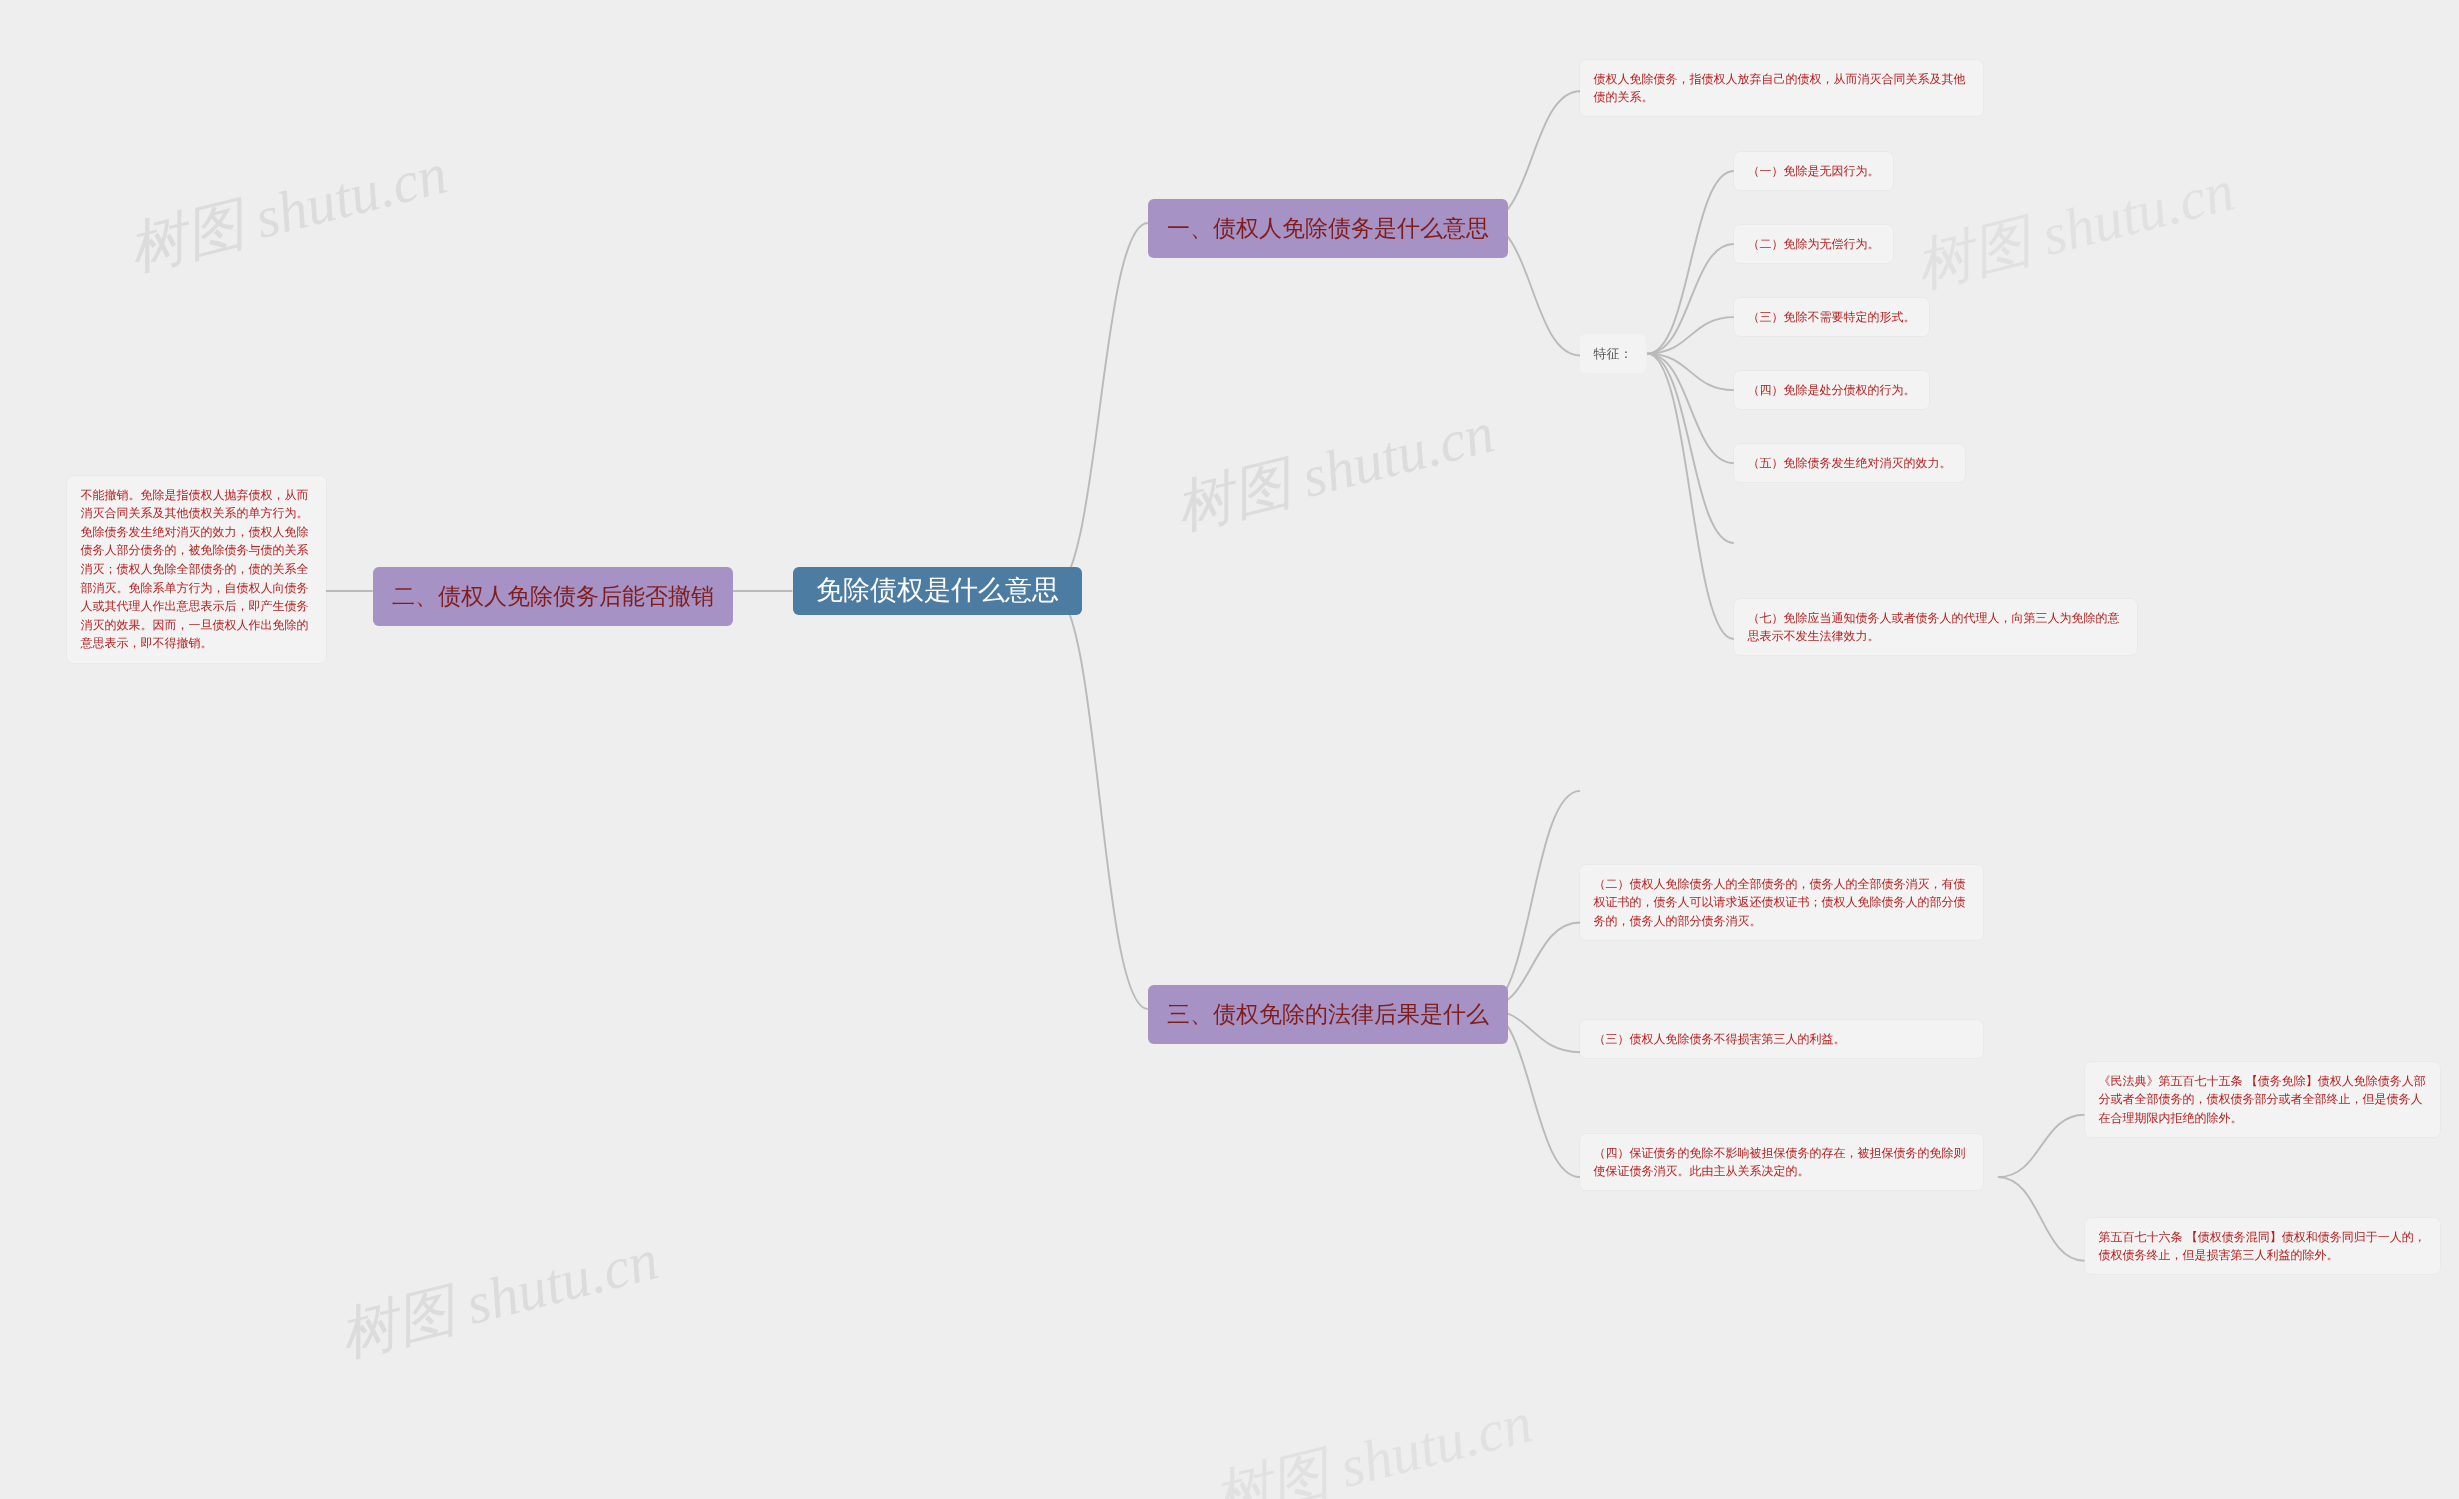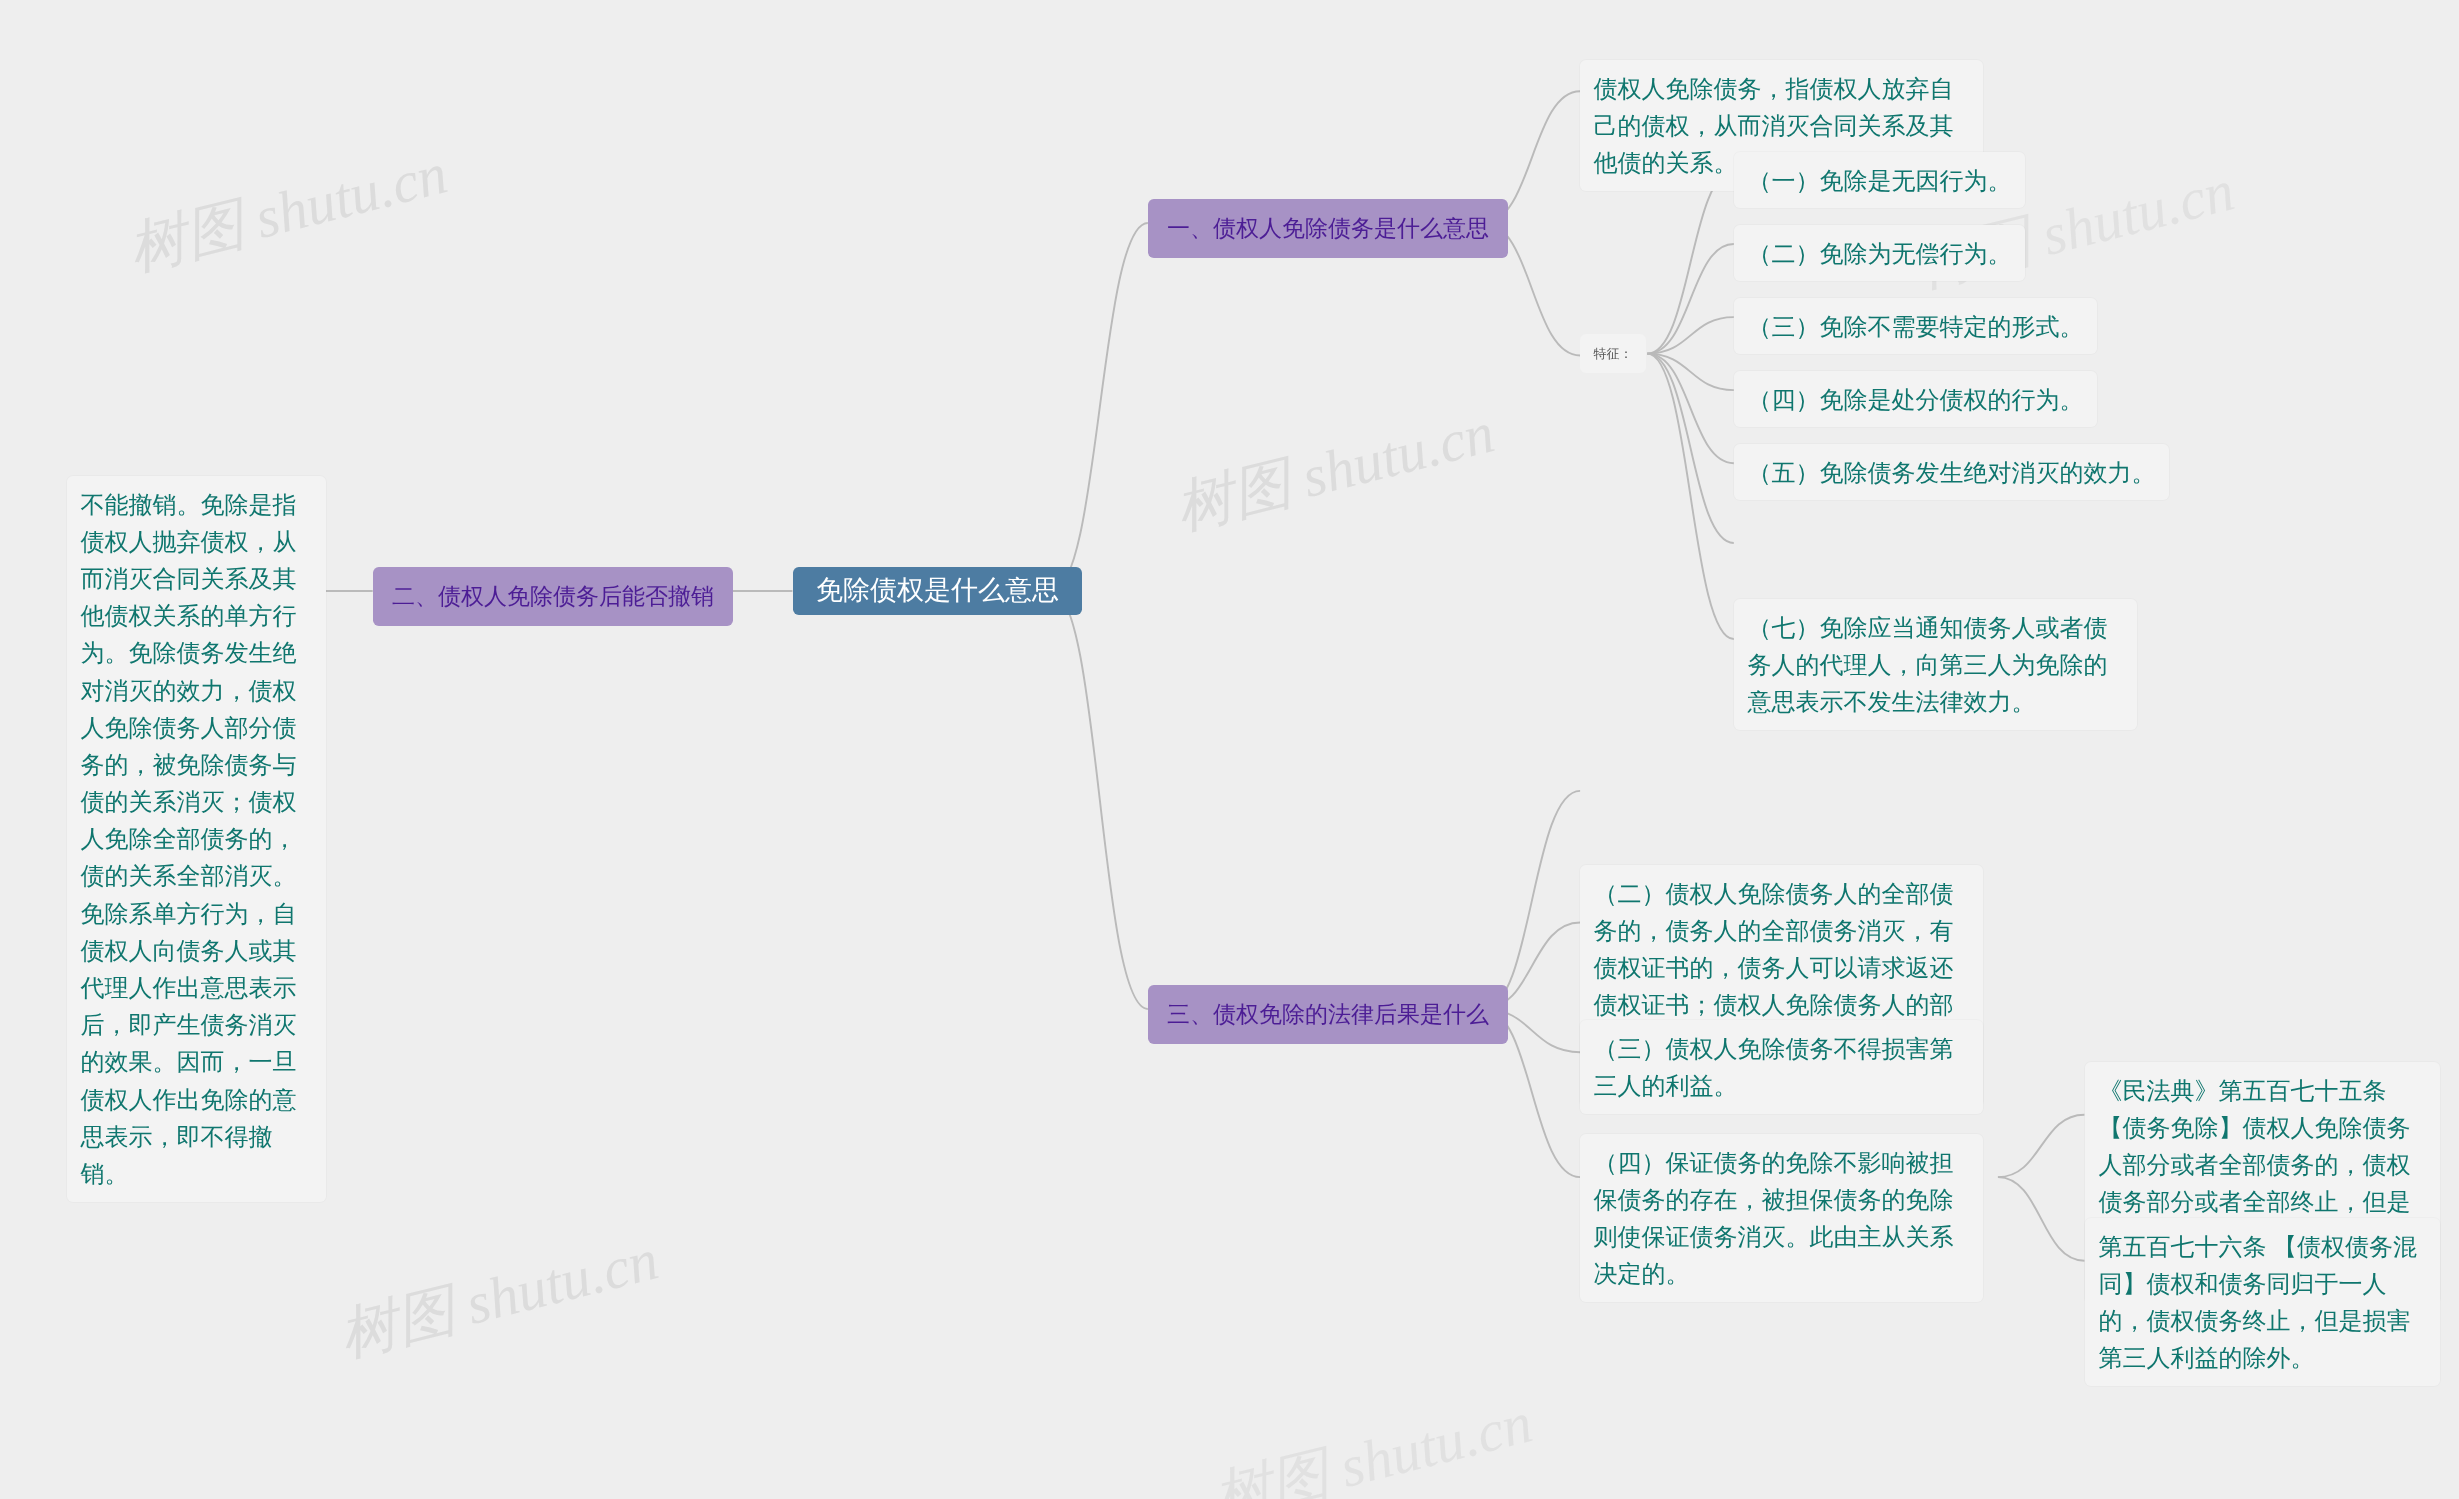--- a/index.html
+++ b/index.html
@@ -28,29 +28,29 @@
   }
   .root {
     background: #4d7ca2;
     color: #ffffff;
     font-size: 27px;
     font-weight: 500;
     padding: 3px 23px;
   }
   .branch {
     background: #a792c5;
-    color: #4c1d95;
+    color: #7f1d1d;
     font-size: 23px;
     font-weight: 500;
     padding: 11.5px 19px;
   }
   .leaf {
     background: #f3f3f3;
-    color: #0f766e;
-    font-size: 24px;
+    color: #b91c1c;
+    font-size: 12px;
     box-shadow: 0 0 0 1px rgba(0,0,0,0.02);
   }
   .sub {
     color: #555555;
     background: #f3f3f3;
     font-size: 13px;
     padding: 9.6px 13.4px;
   }
   svg.conn {
     position: absolute;

